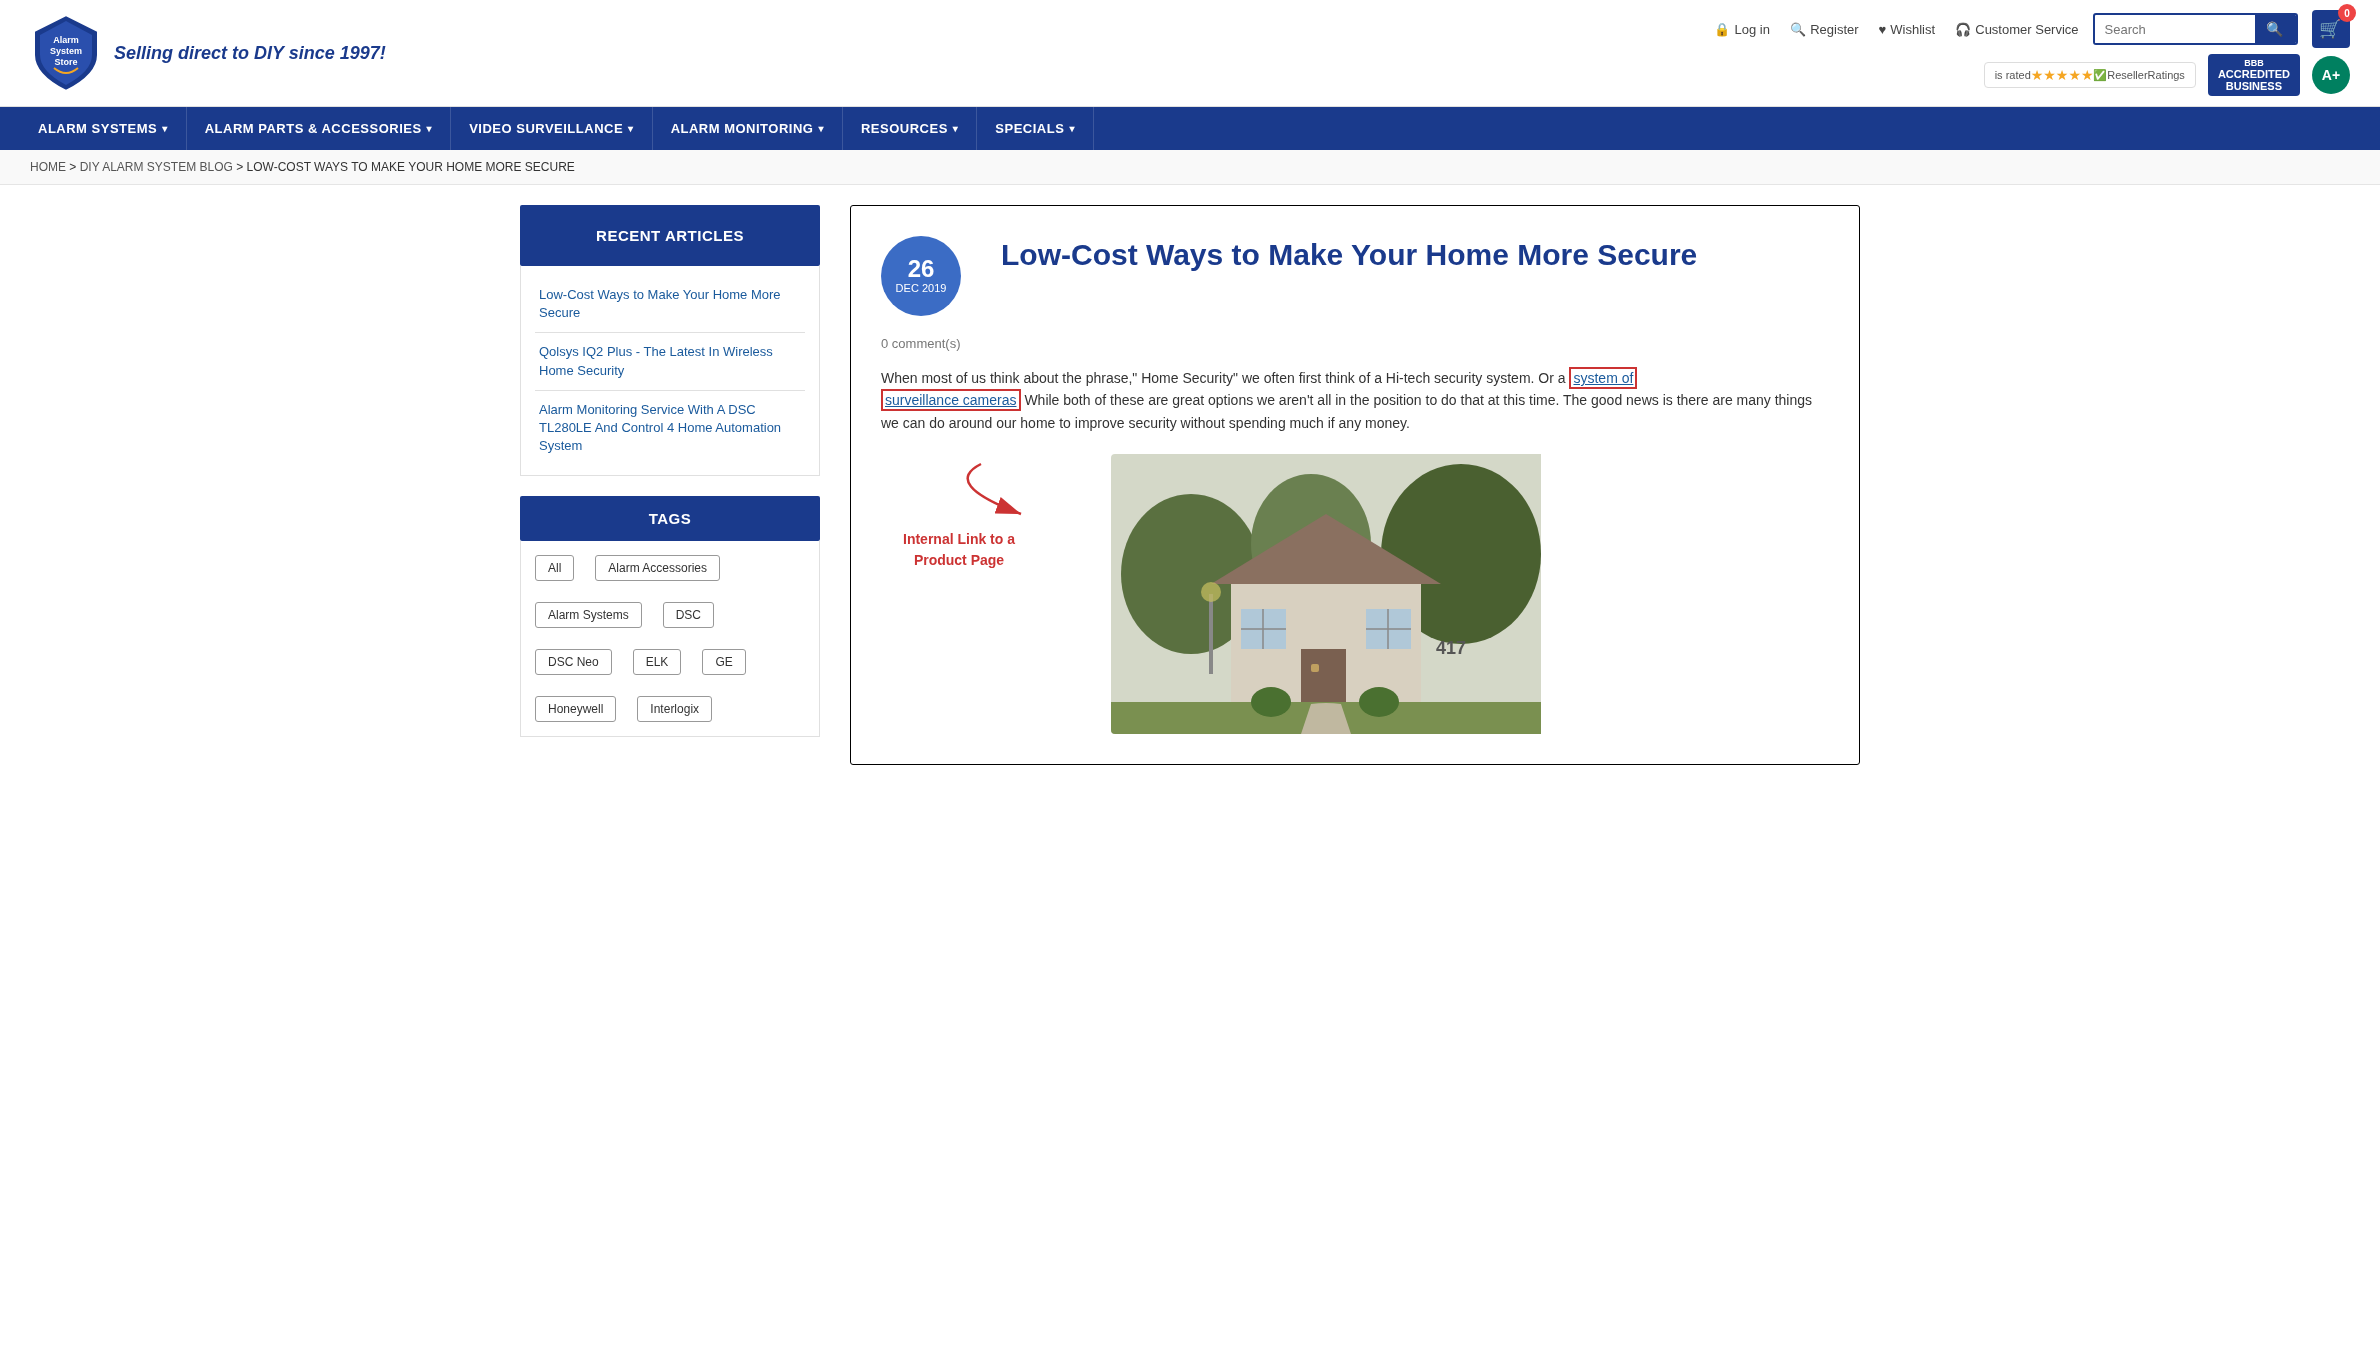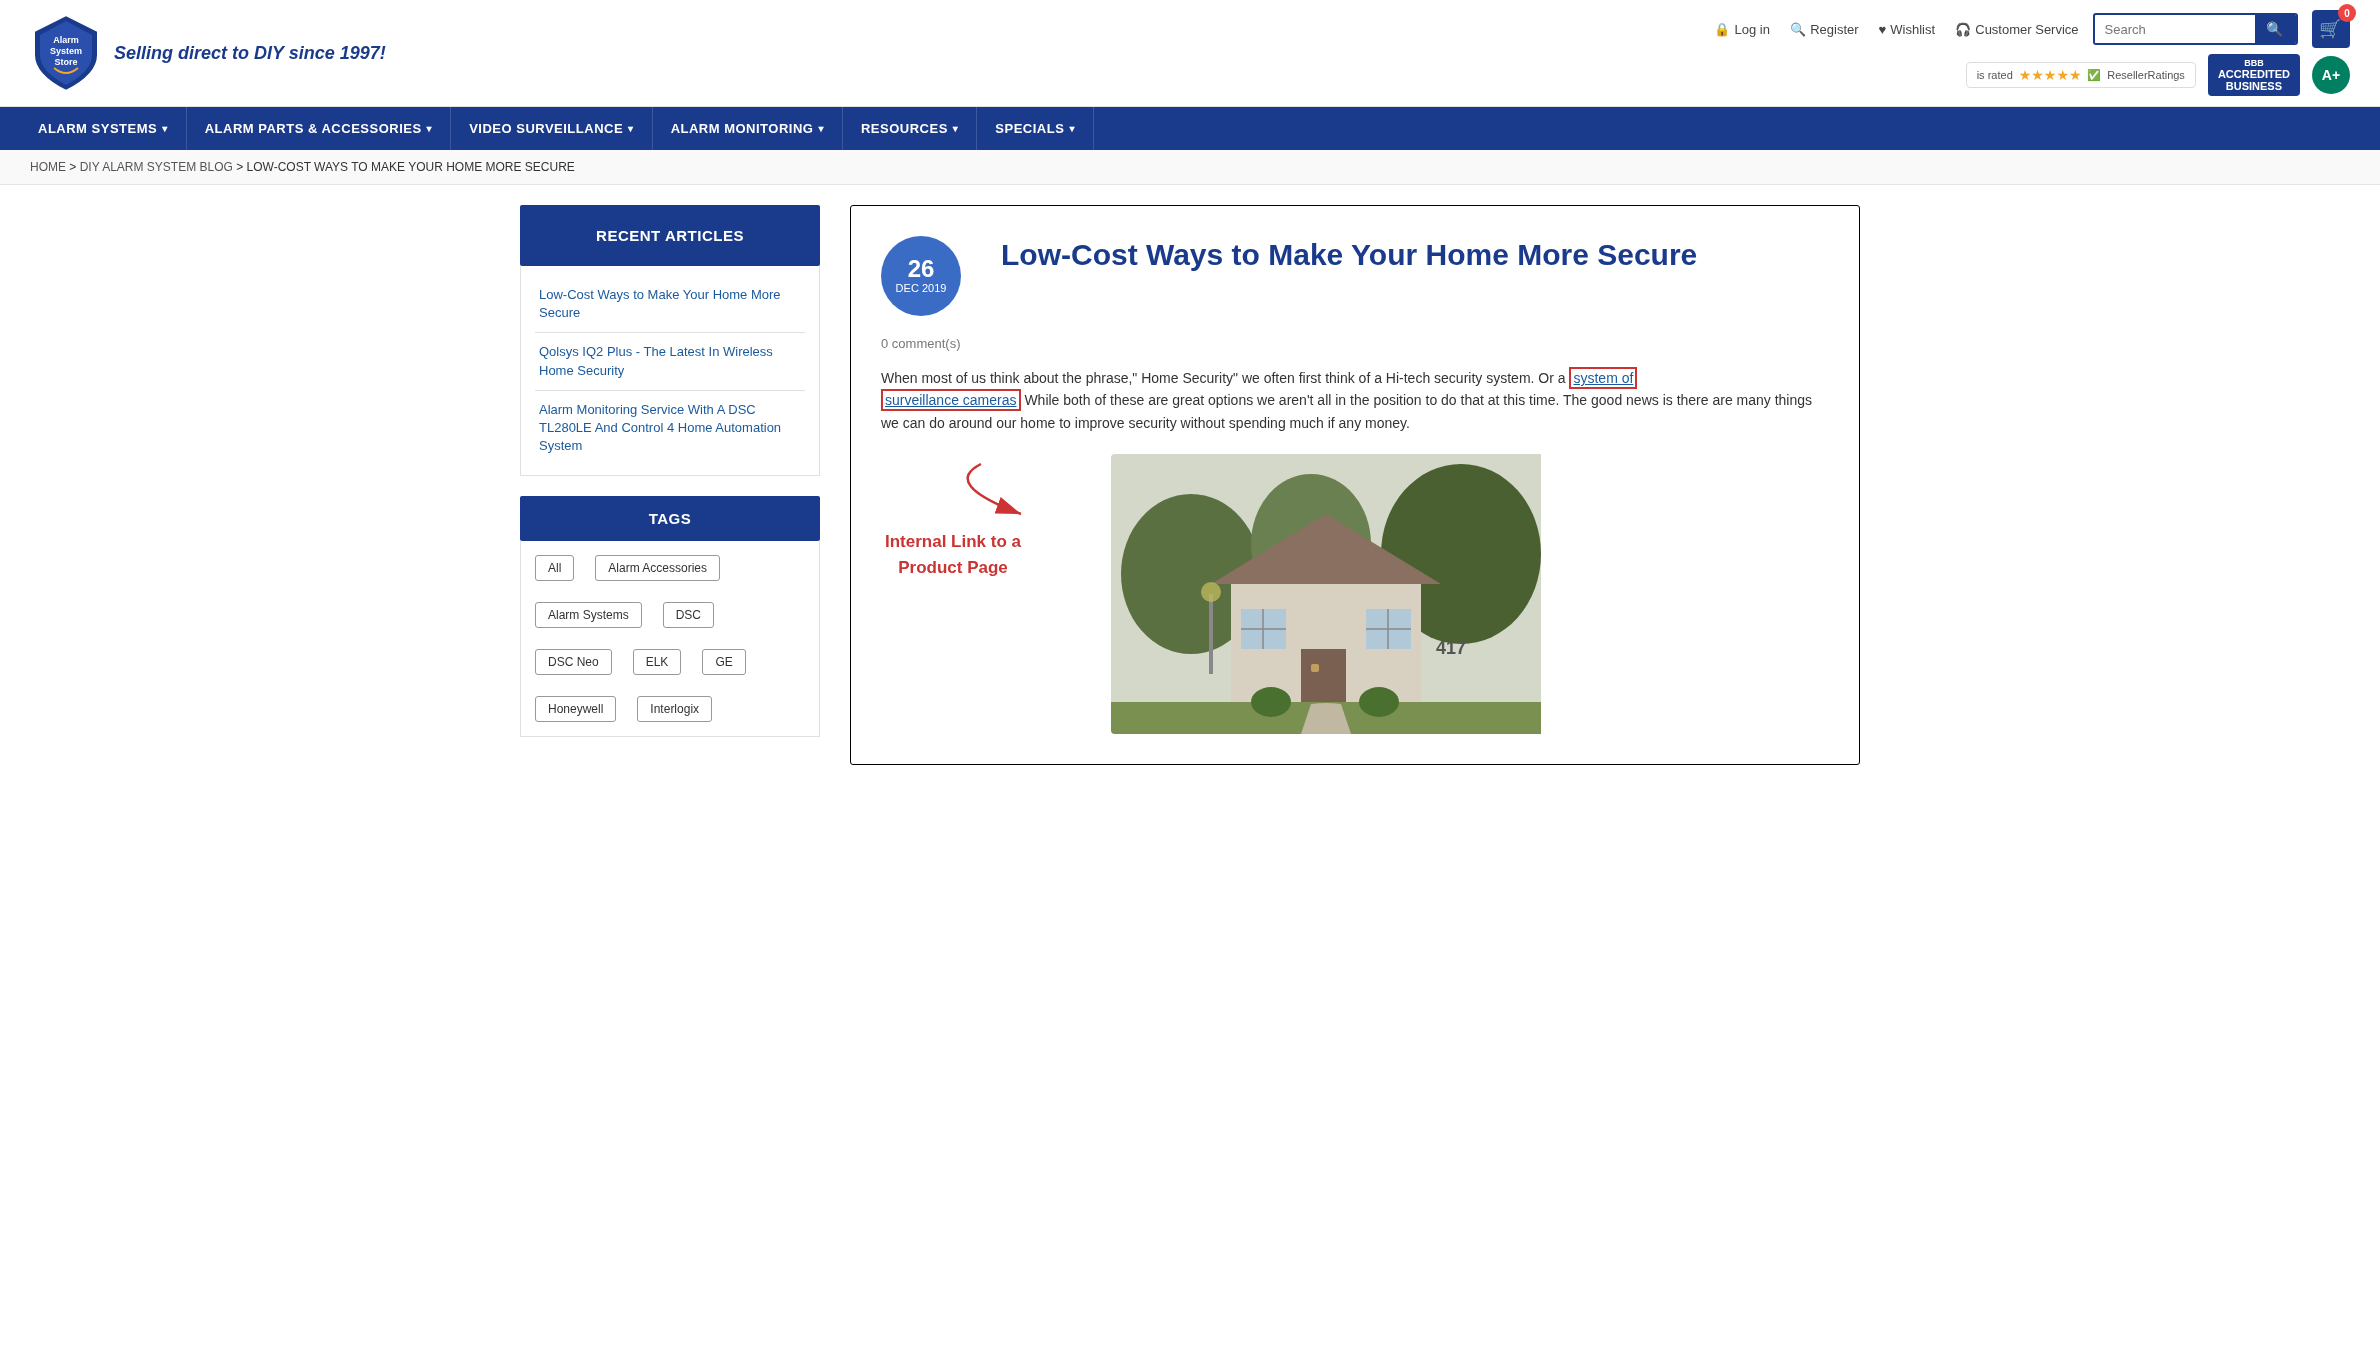--- a/index.html
+++ b/index.html
@@ -105,21 +105,20 @@
       display: flex;
       align-items: center;
       gap: 12px;
     }
     .reseller-badge {
       border: 1px solid #ddd;
       padding: 4px 10px;
       border-radius: 4px;
       display: flex;
       align-items: center;
-      gap: 6px;
       font-size: 11px;
       color: #555;
     }
     .stars {
       color: #f5a623;
       font-size: 14px;
     }
     .check-icon { color: #00aa00; }
     .bbb-badge {
       background: #1a3a8c;
@@ -458,21 +457,21 @@
       <div style="position:relative; min-width:200px; min-height:100px;">
         
         <svg width="200" height="100">
           <path d="M 100 10 Q 60 30 140 60" stroke="#cc3333" stroke-width="2.5" fill="none" marker-end="url(#arrow)"></path>
           <defs>
             <marker id="arrow" markerWidth="10" markerHeight="7" refX="10" refY="3.5" orient="auto">
               <polygon points="0 0, 10 3.5, 0 7" fill="#cc3333"></polygon>
             </marker>
           </defs>
         </svg>
-        <div class="annotation-text" style="position:absolute; top:55px; left:4px; font-size:17px; color:#cc3333; font-weight:bold; text-align:center;">Internal Link to a<br>Product Page</div>
+        <div class="annotation-text" style="position:absolute; top:55px; left:22px; font-size:14px; color:#cc3333; font-weight:bold; text-align:center;">Internal Link to a<br>Product Page</div>
       </div>
 
       <div style="width:518px; height:280px; border-radius:4px; overflow:hidden; flex-shrink:0;">
         <svg width="430" height="280" viewBox="0 0 430 280">
 
           <rect width="430" height="280" fill="#d4d8c8"></rect>
 
           <ellipse cx="80" cy="120" rx="70" ry="80" fill="#5a7040"></ellipse>
           <ellipse cx="350" cy="100" rx="80" ry="90" fill="#4a6030"></ellipse>
           <ellipse cx="200" cy="90" rx="60" ry="70" fill="#6a8050"></ellipse>

